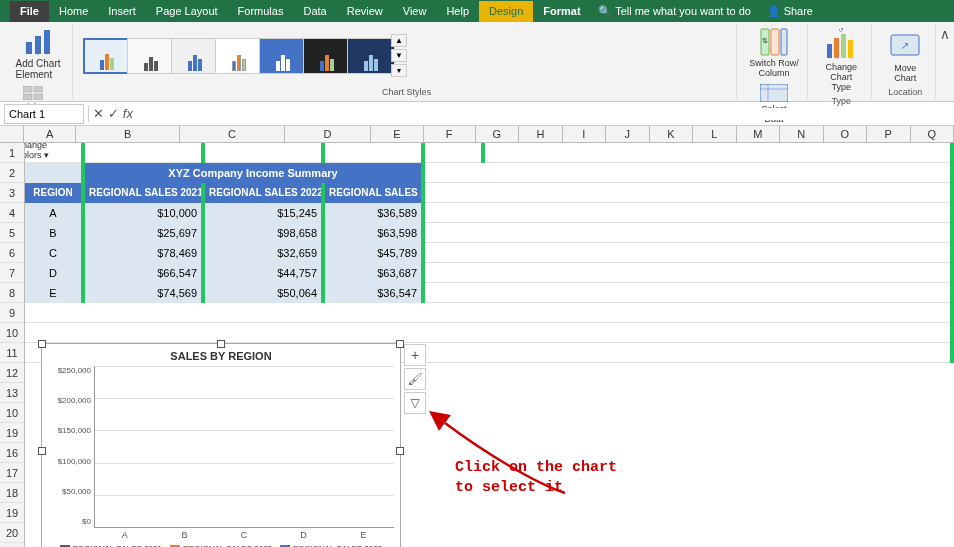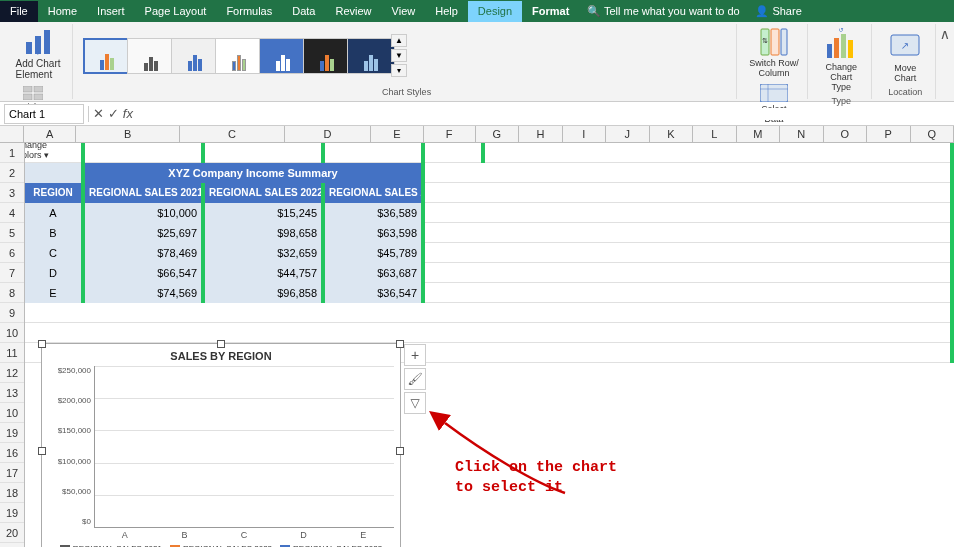--- a/index.html
+++ b/index.html
@@ -2,21 +2,21 @@
 <html><head>
   <meta charset="utf-8">
   <style>
     * { box-sizing: border-box; margin: 0; padding: 0; }
     body { font-family: 'Segoe UI', Arial, sans-serif; font-size: 11px; background: #fff; overflow: hidden; width: 954px; height: 547px; }
 
     
     .ribbon { background: #217346; height: 22px; display: flex; align-items: center; }
     .ribbon-tabs { display: flex; }
     .ribbon-tab { color: #fff; padding: 4px 10px; font-size: 11px; cursor: pointer; }
-    .ribbon-tab.active { background: #7dd3fc; color: #217346; }
+    .ribbon-tab.active { background: #eab308; color: #217346; }
     .ribbon-tab.format-tab { color: #fff; font-weight: bold; }
 
     .ribbon-body { background: #f3f3f3; border-bottom: 1px solid #ccc; height: 80px; display: flex; align-items: stretch; padding: 2px 4px; gap: 4px; }
     .ribbon-group { display: flex; flex-direction: column; align-items: center; justify-content: flex-start; border-right: 1px solid #ddd; padding: 2px 6px; min-width: 60px; }
     .ribbon-group-label { font-size: 9px; color: #555; margin-top: auto; padding-top: 2px; }
     .ribbon-group-content { display: flex; align-items: center; gap: 4px; flex: 1; }
 
     
     .formula-bar { display: flex; align-items: center; height: 24px; border-bottom: 1px solid #ccc; background: #fff; padding: 0 4px; gap: 4px; }
     .name-box { width: 80px; border: 1px solid #ccc; padding: 1px 4px; font-size: 11px; height: 20px; }
@@ -50,21 +50,21 @@
     .chart-style-item { width: 48px; height: 36px; border: 1px solid #ccc; background: #f9f9f9; cursor: pointer; }
     .chart-style-item.selected { border: 2px solid #4472c4; }
 
     .scroll-btn { background: #f3f3f3; border: 1px solid #ccc; font-size: 8px; padding: 1px 3px; cursor: pointer; }
   </style>
 </head>
 <body>
 
 <div class="ribbon">
   <div class="ribbon-tabs">
-    <div class="ribbon-tab" style="background:#0f172a;font-weight:normal;">File</div>
+    <div class="ribbon-tab" style="background:#404040;font-weight:bold;margin-left:10px;">File</div>
     <div class="ribbon-tab">Home</div>
     <div class="ribbon-tab">Insert</div>
     <div class="ribbon-tab">Page Layout</div>
     <div class="ribbon-tab">Formulas</div>
     <div class="ribbon-tab">Data</div>
     <div class="ribbon-tab">Review</div>
     <div class="ribbon-tab">View</div>
     <div class="ribbon-tab">Help</div>
     <div class="ribbon-tab active">Design</div>
     <div class="ribbon-tab format-tab" style="background:#217346;">Format</div>
@@ -331,21 +331,21 @@
           <div class="cell cell-region" style="width:60px;">D</div>
           <div class="cell cell-data" style="width:120px;">$66,547</div>
           <div class="cell cell-data" style="width:120px;">$44,757</div>
           <div class="cell cell-data" style="width:100px;">$63,687</div>
           <div class="cell" style="flex:1;"></div>
         </div>
 
         <div class="grid-row">
           <div class="cell cell-region" style="width:60px;">E</div>
           <div class="cell cell-data" style="width:120px;">$74,569</div>
-          <div class="cell cell-data" style="width:120px;">$96,858</div>
+          <div class="cell cell-data" style="width:120px;">$50,064</div>
           <div class="cell cell-data" style="width:100px;">$36,547</div>
           <div class="cell" style="flex:1;"></div>
         </div>
 
         <div class="grid-row">
             <div class="cell" style="flex:1;"></div>
           </div>
         <div class="grid-row">
             <div class="cell" style="flex:1;"></div>
           </div>

